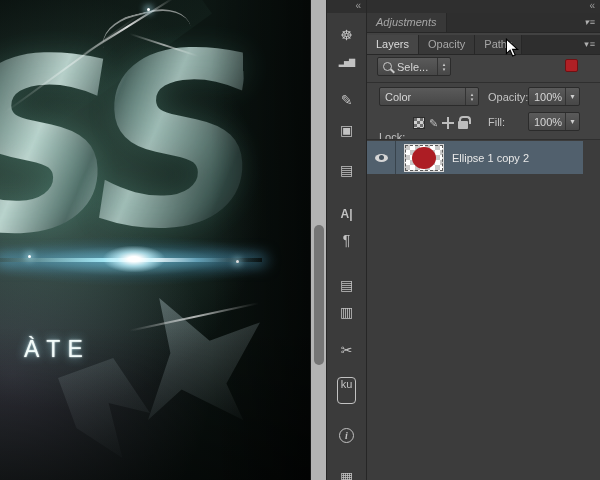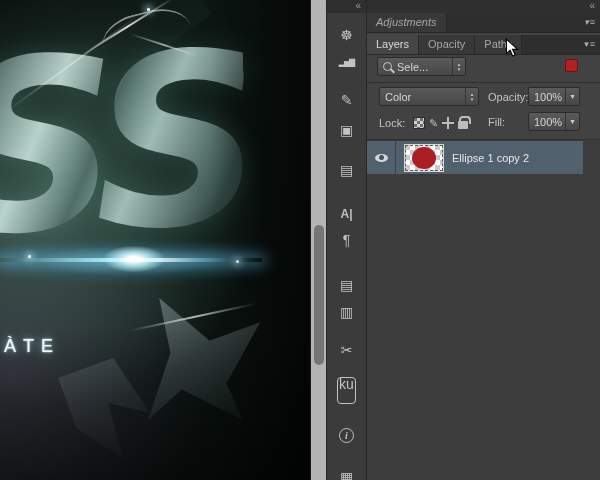--- a/index.html
+++ b/index.html
@@ -39,36 +39,36 @@
     background:linear-gradient(90deg, rgba(120,220,255,0.1), rgba(170,240,255,0.9) 40%, #ffffff 55%, rgba(140,220,255,0.6) 75%, rgba(120,200,255,0));
     box-shadow:0 0 14px 4px rgba(110,210,255,0.5); }
   .flare-core { position:absolute; left:92px; top:241px; width:84px; height:36px;
     background:radial-gradient(closest-side, #ffffff 14%, rgba(200,245,255,0.7) 40%, rgba(0,0,0,0) 75%); }
   .sparkle { position:absolute; width:3px; height:3px; border-radius:50%; background:#fff;
     box-shadow:0 0 7px 2px rgba(180,240,255,0.85); }
   #sp1 { left:147px; top:8px; } #sp2 { left:28px; top:255px; } #sp3 { left:236px; top:260px; }
   .canvas-shade { position:absolute; left:0; top:0; width:100%; height:100%;
     background:linear-gradient(90deg, rgba(0,0,0,0) 68%, rgba(0,0,0,0.5) 100%),
                linear-gradient(0deg, rgba(0,0,0,0.5), rgba(0,0,0,0) 32%); }
-  .caption { position:absolute; left:4px; top:336px; font-size:18px; letter-spacing:7px; color:#f2fbf9;
+  .caption { position:absolute; left:24px; top:336px; font-size:23px; letter-spacing:7px; color:#f2fbf9;
     text-shadow:0 0 10px rgba(170,240,255,0.9), 0 0 2px #ffffff; }
 
   
   .vscroll { position:absolute; left:310px; top:0; width:16px; height:480px; background:#b4b4b4; border-left:1px solid #1c1c1c; }
   .vthumb { position:absolute; left:3px; top:225px; width:10px; height:140px; background:#757575; border-radius:6px; }
 
   
   .dock { position:absolute; left:326px; top:0; width:40px; height:480px; background:#3b3b3b; border-left:1px solid #262626; }
   .dock-header, .rp-top { height:13px; background:#2f2f2f; color:#9d9d9d; font-size:10px;
     text-align:right; padding-right:5px; line-height:12px; }
   .dock-icon { position:absolute; left:0; width:39px; height:24px; display:flex; align-items:center; justify-content:center;
     color:#c2c2c2; font-size:14px; }
   .dock-icon.tiny { font-size:8px; letter-spacing:-1px; }
   .dock-icon.txt { font-size:12px; font-weight:bold; }
-  .badge { border:1px solid #c2c2c2; border-radius:4px; font-size:14px; width:19px; height:27px; line-height:12px; text-align:center; }
+  .badge { border:1px solid #c2c2c2; border-radius:4px; font-size:11px; width:19px; height:27px; line-height:12px; text-align:center; }
   .circ { border:1px solid #c2c2c2; border-radius:50%; width:15px; height:15px; line-height:13px; text-align:center;
     font-size:10px; font-style:italic; font-weight:bold; font-family:"Liberation Serif", serif; }
 
   
   .rpanel { position:absolute; left:366px; top:0; width:234px; height:480px; background:#424242; border-left:1px solid #262626; }
   .rp-top { position:absolute; top:0; left:0; right:0; }
   .tabbar { position:absolute; left:0; right:0; height:20px; background:#2e2e2e; border-bottom:1px solid #272727;
     display:flex; align-items:flex-end; }
   #tb1 { top:13px;font-style:italic; } #tb2 { top:35px; }
   .tab { height:19px; line-height:19px; padding:0 9px; font-size:11px; color:#a6a6a6; background:#383838; border-right:1px solid #272727; white-space:nowrap; }
@@ -77,29 +77,29 @@
 
   .lp { position:absolute; top:55px; left:0; right:0; bottom:0; background:#424242; }
   .combo { position:absolute; height:19px; background:linear-gradient(#5a5a5a,#474747); border:1px solid #2b2b2b;
     border-radius:2px; display:flex; align-items:center; color:#d6d6d6; font-size:11px; }
   .combo .lbl { flex:1; padding:0 5px; white-space:nowrap; overflow:hidden; }
   .combo .steppers { width:13px; height:100%; display:flex; flex-direction:column; align-items:center; justify-content:center;
     font-size:5px; line-height:5px; color:#cfcfcf; border-left:1px solid #333; }
   .combo .drop { width:14px; height:100%; text-align:center; font-size:8px; line-height:17px; color:#cfcfcf; border-left:1px solid #333; }
   .mag { width:9px; height:9px; border:1px solid #c8c8c8; border-radius:50%; position:relative; margin-left:5px; flex:none; }
   .mag::after { content:""; position:absolute; width:5px; height:2px; background:#c8c8c8; right:-4px; bottom:-2px; transform:rotate(45deg); }
-  #filter-combo { left:10px; top:2px; width:89px; }
+  #filter-combo { left:10px; top:2px; width:74px; }
   .ftoggle { position:absolute; right:22px; top:4px; width:13px; height:13px; background:#b02025; border:1px solid #701013; border-radius:2px; }
   .hr { position:absolute; left:0; right:0; height:1px; background:#2f2f2f; }
   #hr1 { top:27px; } #hr2 { top:84px; }
   .rowlabel { position:absolute; font-size:11px; color:#c3c3c3; }
   #blend-combo { left:12px; top:32px; width:100px; }
   #opacity-label { left:121px; top:36px; }
   #opacity-combo { left:161px; top:32px; width:52px; }
-  #lock-label { left:12px; top:62px; }
+  #lock-label { left:12px; top:76px; }
   .lockicons { position:absolute; left:46px; top:58px; width:72px; height:19px; display:flex; align-items:center; gap:4px; }
   .lock-checker { width:12px; height:12px; border:1px solid #2c2c2c;
     background:conic-gradient(#d0d0d0 0 25%, #6e6e6e 0 50%, #d0d0d0 0 75%, #6e6e6e 0); background-size:6px 6px; }
   .lock-brush { font-size:11px; color:#bdbdbd; line-height:12px; }
   .lock-move { width:12px; height:12px;
     background:linear-gradient(#bdbdbd,#bdbdbd) center/2px 12px no-repeat, linear-gradient(#bdbdbd,#bdbdbd) center/12px 2px no-repeat; }
   .lock-pad { width:10px; height:8px; background:#bdbdbd; border-radius:1px; position:relative; margin-top:4px; }
   .lock-pad::before { content:""; position:absolute; left:1px; top:-5px; width:8px; height:6px;
     border:2px solid #bdbdbd; border-bottom:none; border-radius:4px 4px 0 0; }
   #fill-label { left:121px; top:61px; }

